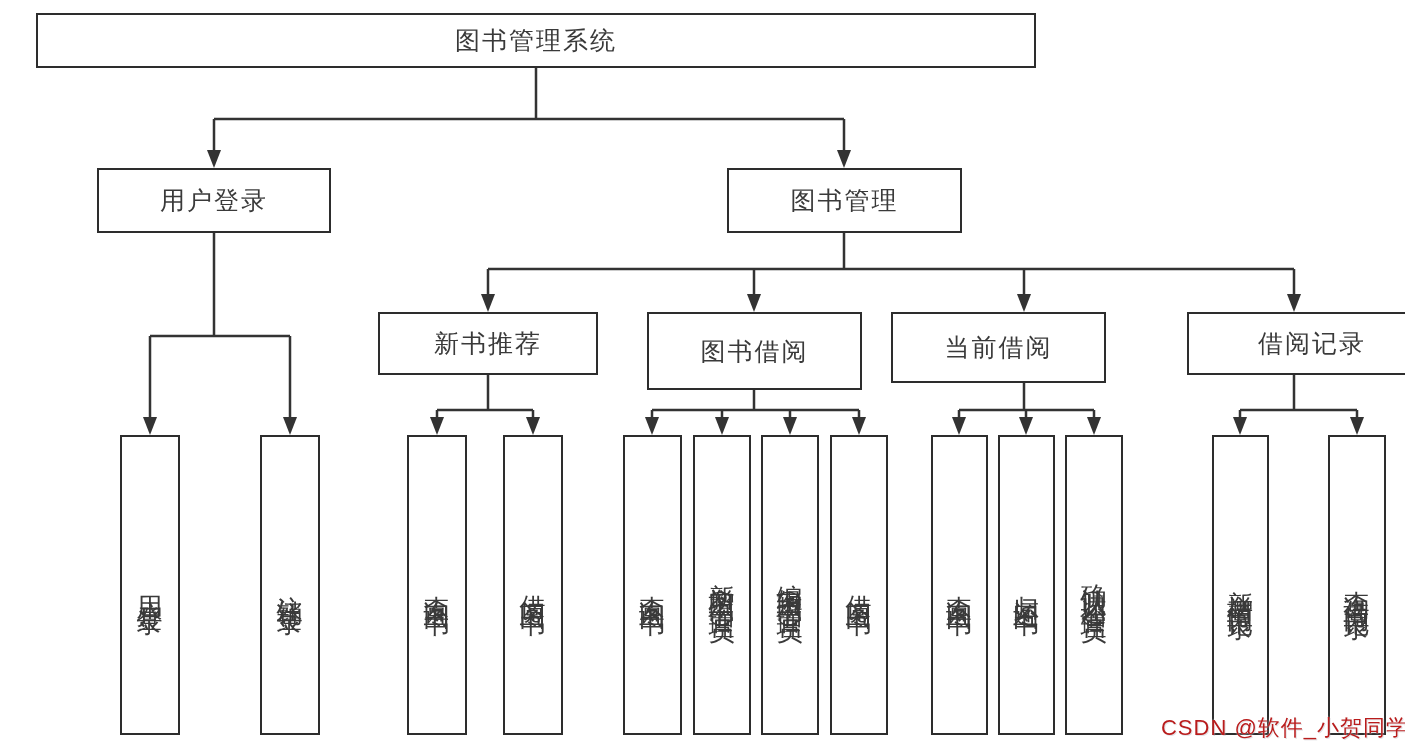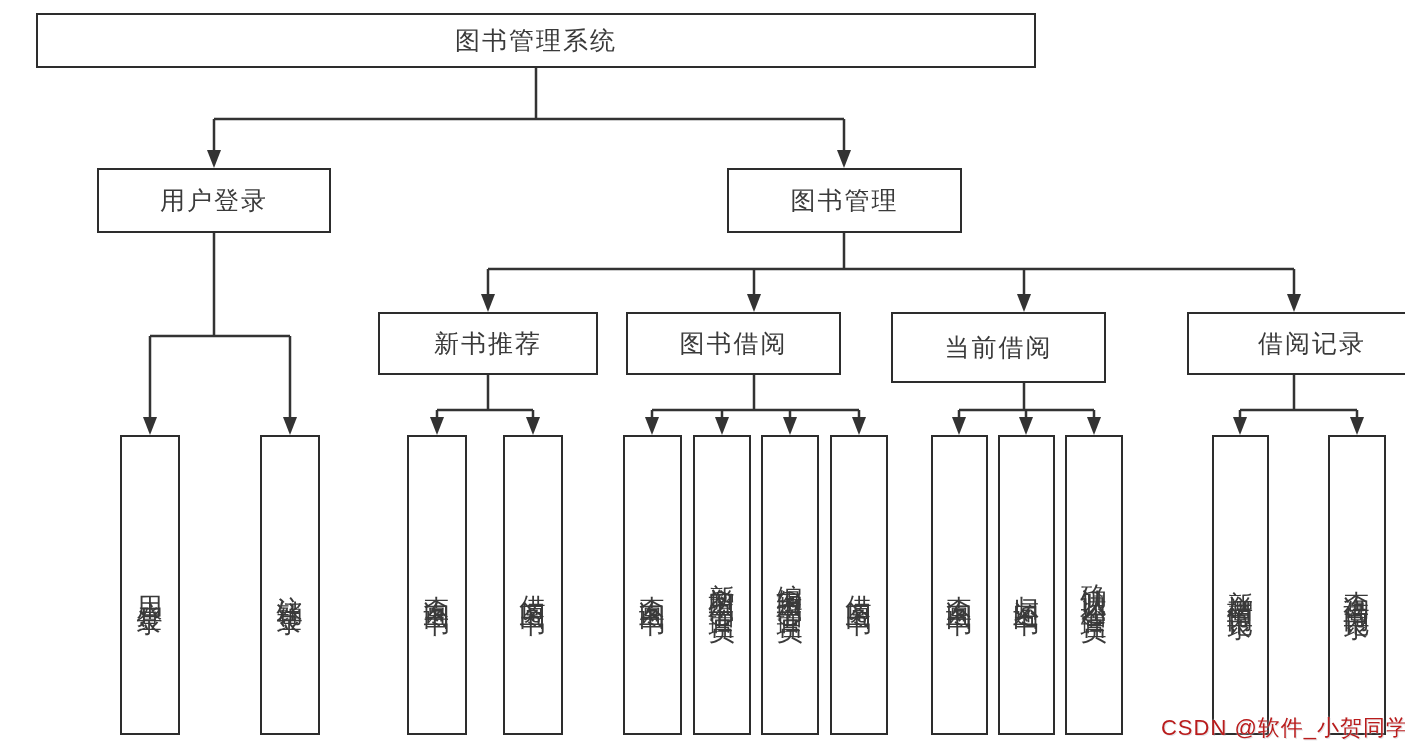--- a/index.html
+++ b/index.html
@@ -60,21 +60,21 @@
     <polygon points="1218,417 1232,417 1225,435"></polygon>
     <polygon points="1335,417 1349,417 1342,435"></polygon>
   </svg>
 
   <div class="box h-box" style="left:21px;top:13px;width:1000px;height:55px;">图书管理系统</div>
 
   <div class="box h-box" style="left:82px;top:168px;width:234px;height:65px;">用户登录</div>
   <div class="box h-box" style="left:712px;top:168px;width:235px;height:65px;">图书管理</div>
 
   <div class="box h-box" style="left:363px;top:312px;width:220px;height:63px;">新书推荐</div>
-  <div class="box h-box" style="left:611px;top:312px;width:215px;height:63px;">图书借阅</div>
+  <div class="box h-box" style="left:632px;top:312px;width:215px;height:78px;">图书借阅</div>
   <div class="box h-box" style="left:876px;top:312px;width:215px;height:71px;">当前借阅</div>
   <div class="box h-box" style="left:1172px;top:312px;width:250px;height:63px;">借阅记录</div>
 
   <div class="box v-box" style="left:105px;top:435px;width:60px;height:300px;">用户登录</div>
   <div class="box v-box" style="left:245px;top:435px;width:60px;height:300px;">注销登录</div>
 
   <div class="box v-box" style="left:392px;top:435px;width:60px;height:300px;">查询图书</div>
   <div class="box v-box" style="left:488px;top:435px;width:60px;height:300px;">借阅图书</div>
 
   <div class="box v-box" style="left:608px;top:435px;width:59px;height:300px;">查询图书</div>

